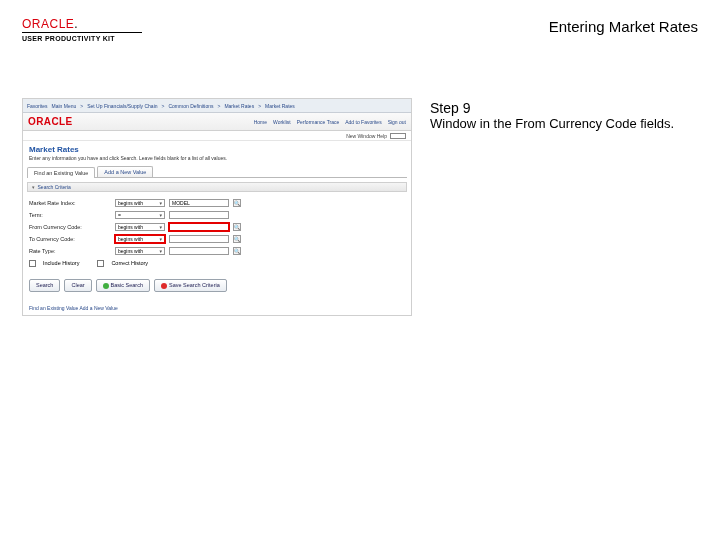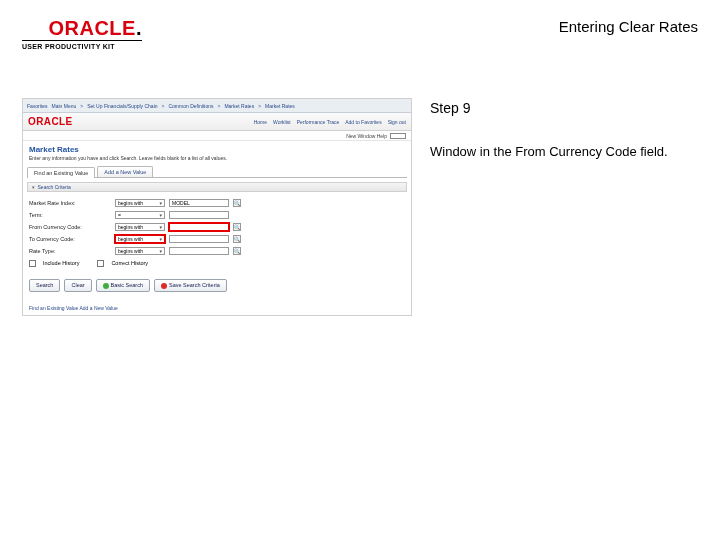--- a/index.html
+++ b/index.html
@@ -5,21 +5,21 @@
   * { box-sizing: border-box; margin: 0; padding: 0; }
   html, body { width: 720px; height: 540px; font-family: Arial, Helvetica, sans-serif; background: #fff; color: #000; }
   body { position: relative; }
 
   
   .header {
     position: absolute; top: 18px; left: 22px; right: 22px; height: 44px;
     display: flex; justify-content: space-between; align-items: flex-start;
   }
   .logo-block { display: flex; flex-direction: column; }
-  .oracle-logo { color: #d9000d; font-weight: 700; font-size: 20px; letter-spacing: 0.5px; line-height: 1; text-align: right; }
+  .oracle-logo { color: #d9000d; font-weight: 400; font-size: 12px; letter-spacing: 0.5px; line-height: 1; }
   .oracle-dot { color:#000; }
   .logo-line { height: 1px; background: #000; width: 120px; margin: 2px 0 2px 0; }
   .upk-text { font-size: 7px; letter-spacing: 0.3px; color: #000; font-weight: 600; }
   .page-title { font-size: 15px; color: #000; }
 
   
   .main {
     position: absolute; top: 98px; left: 22px; right: 22px; bottom: 10px;
     display: flex; gap: 18px;
   }
@@ -81,34 +81,34 @@
     font-size:5.5px; padding:2px 6px; border:1px solid #9aa3ad; border-radius:2px;
     background:linear-gradient(#ffffff,#e9edf2); color:#225; white-space:nowrap;
   }
   .dot-green { width:6px; height:6px; background:#3fae3f; border-radius:50%; margin-right:2px; display:inline-block; vertical-align:middle; }
   .dot-red { width:6px; height:6px; background:#de2a2a; border-radius:50%; margin-right:2px; display:inline-block; vertical-align:middle; }
 
   .shot-footer { position:absolute; bottom:4px; left:6px; font-size:5px; color:#2a4a8a; }
 
   
   .instr { flex:1; padding-top: 2px; }
-  .step { font-size: 14px; margin-bottom: 28px; }
+  .step { font-size: 14px; }
   .step-text { font-size: 13px; }
   .step-text b { font-weight:400; }
 </style>
 </head>
 <body>
 
 <div class="header">
   <div class="logo-block">
     <div class="oracle-logo"><span>ORACLE</span><span class="oracle-dot">.</span></div>
     <div class="logo-line"></div>
     <div class="upk-text">USER PRODUCTIVITY KIT</div>
   </div>
-  <div class="page-title">Entering Clear Rates</div>
+  <div class="page-title">Entering Market Rates</div>
 </div>
 
 <div class="main">
 
   <div class="shot">
     <div class="shot-top">
       <div class="bc-left">
         <span>Favorites</span>
         <span>Main Menu</span>
         <span>&gt;</span>
@@ -210,17 +210,17 @@
       <div class="btn"><span class="dot-green"></span><span>Basic Search</span></div>
       <div class="btn"><span class="dot-red"></span><span>Save Search Criteria</span></div>
     </div>
 
     <div class="shot-footer">Find an Existing Value   Add a New Value</div>
   </div>
 
   <div class="instr">
     <div class="step">Step 9</div>
     <div class="step-text">
-      <span>Window in the </span><b>From Currency Code</b><span> field.</span>
+      <span>Window in the </span><b>From Currency Code</b><span> fields.</span>
     </div>
   </div>
 
 </div>
 
 </body></html>

